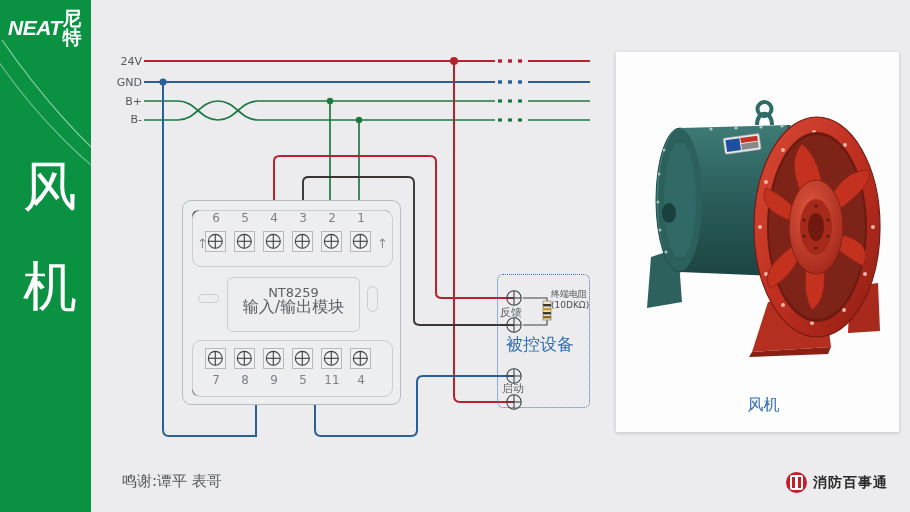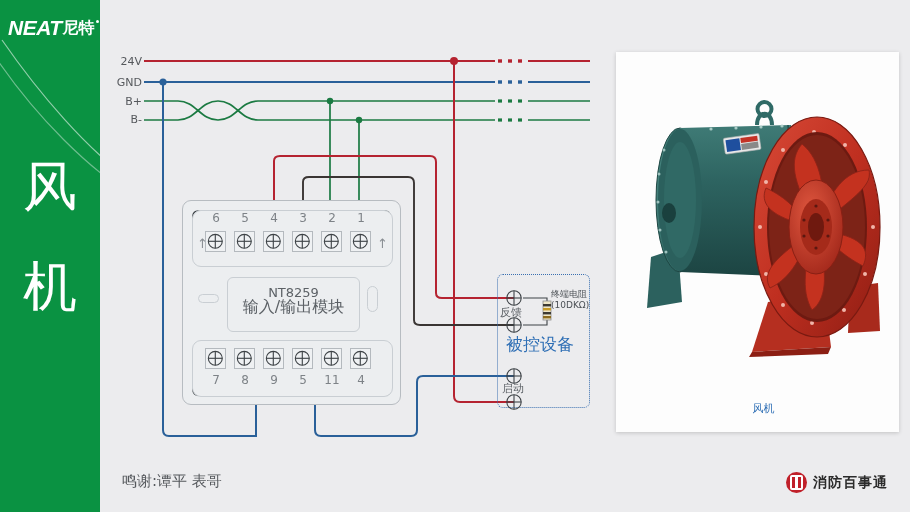--- a/index.html
+++ b/index.html
@@ -6,35 +6,35 @@
   html, body {
     width: 910px; height: 512px;
     font-family: "Liberation Sans", "DejaVu Sans", sans-serif;
     background: #ececee;
     overflow: hidden;
   }
   #page { position: relative; width: 910px; height: 512px; background: #ececee; }
 
   
   .sidebar {
-    position: absolute; left: 0; top: 0; width: 100px; height: 512px;
+    position: absolute; left: 0; top: 0; width: 91px; height: 512px;
     background: #0a9242; overflow: hidden; padding-left: 20px;
   }
   .sidebar-swoosh { position: absolute; left: 0; top: 0; width: 100px; height: 512px; }
   .brand-logo {
     position: absolute; left: 8px; top: 14px; width: 88px; height: 26px;
     display: flex; align-items: center;
   }
   .brand-neat {
     font-family: "Liberation Sans", sans-serif;
     font-weight: bold; font-style: italic; color: #ffffff;
     font-size: 21px; letter-spacing: -0.5px; line-height: 1;
   }
   .brand-cn {
-    color: #ffffff; font-size: 16px; font-weight: bold;
+    color: #ffffff; font-size: 19px; font-weight: bold;
     margin-left: 1px; line-height: 1; position: relative; top: 1px;
   }
   .brand-cn::after {
     content: ""; position: absolute; right: -4px; top: 0px;
     width: 3px; height: 3px; background: #fff; border-radius: 50%;
   }
   .side-title {
     position: absolute; left: 0; width: 100px; color: #ffffff;
     font-size: 54px; text-align: center; line-height: 1;
     font-family: "DejaVu Sans", "Liberation Sans", sans-serif;
@@ -44,21 +44,21 @@
   .side-title.c2 { top: 260px; }
 
   
   .photo-card {
     position: absolute; left: 616px; top: 52px; width: 283px; height: 380px;
     background: #fdfdfd; box-shadow: 0 1px 4px rgba(0,0,0,.18);
   }
   .photo-stage { position: absolute; left: 0; top: 0; width: 283px; height: 330px; }
   .photo-caption {
     position: absolute; left: 0; bottom: 16px; width: 295px;
-    text-align: center; color: #2f6fb5; font-size: 11px;
+    text-align: center; color: #2f6fb5; font-size: 16px;
     font-family: "DejaVu Sans", sans-serif;
   }
 
   
   .footer-credit {
     position: absolute; left: 122px; top: 472px;
     color: #55585c; font-size: 15px;
     font-family: "DejaVu Sans", sans-serif;
   }
   .footer-logo {

